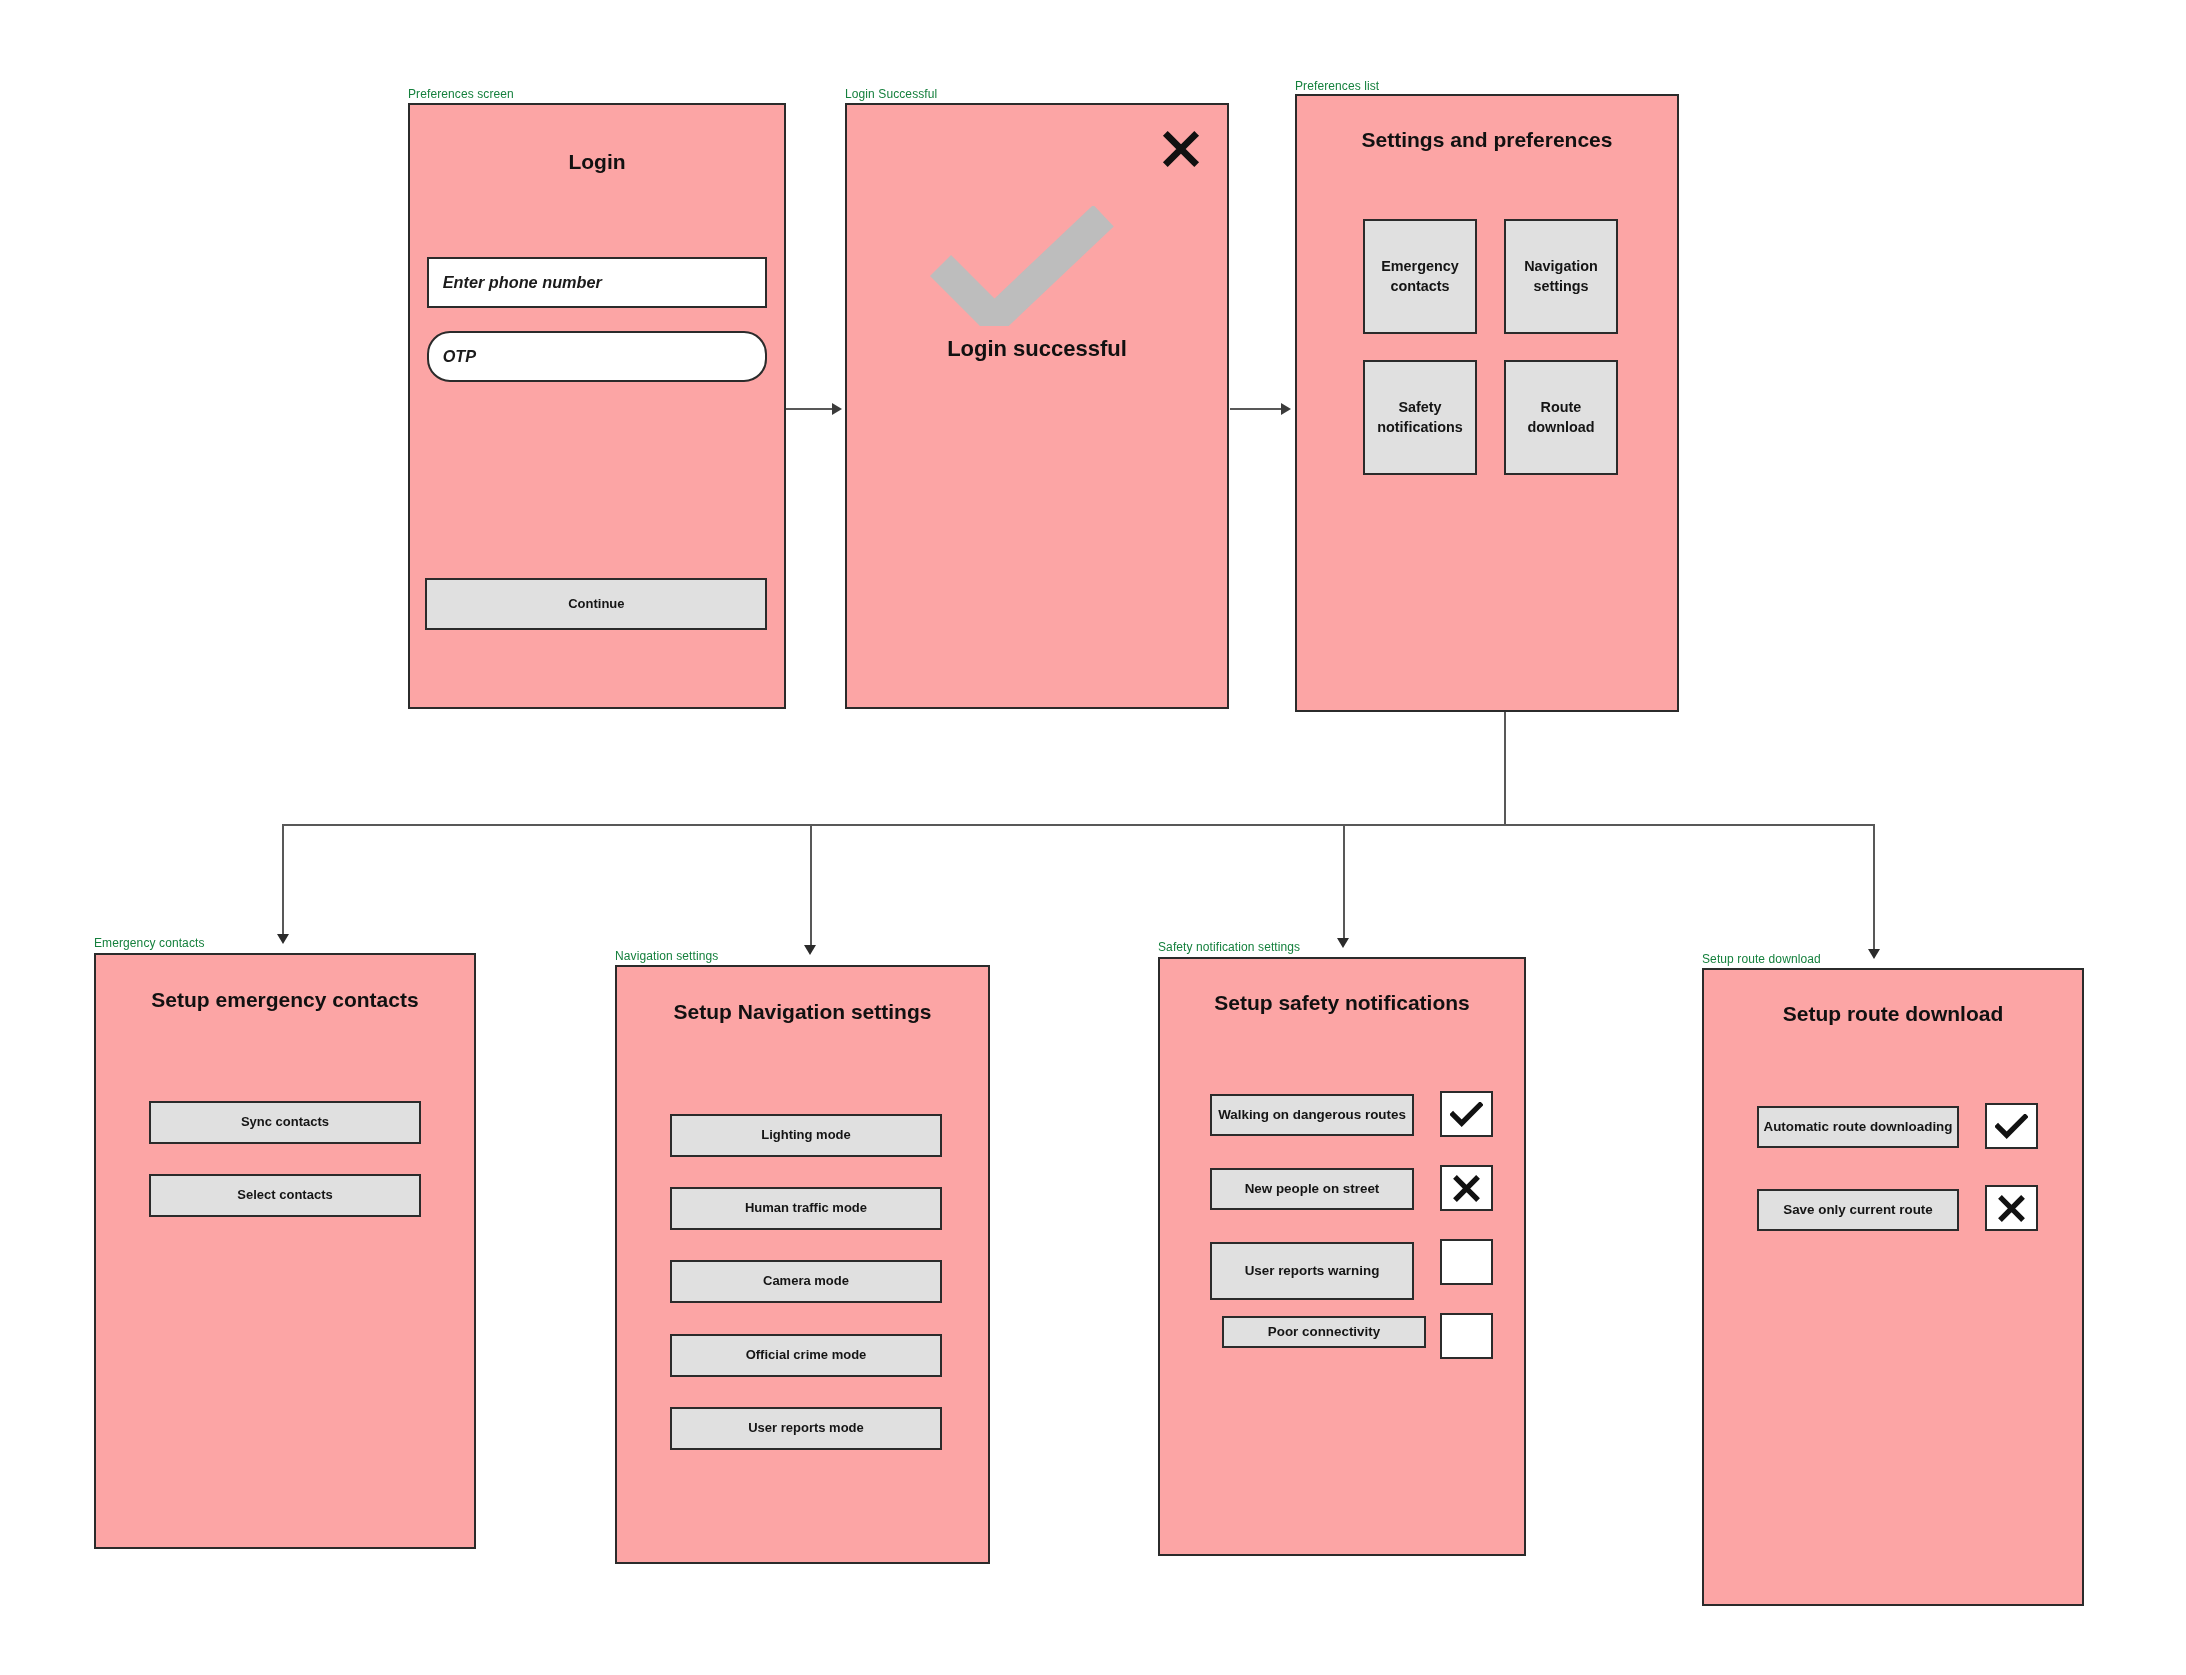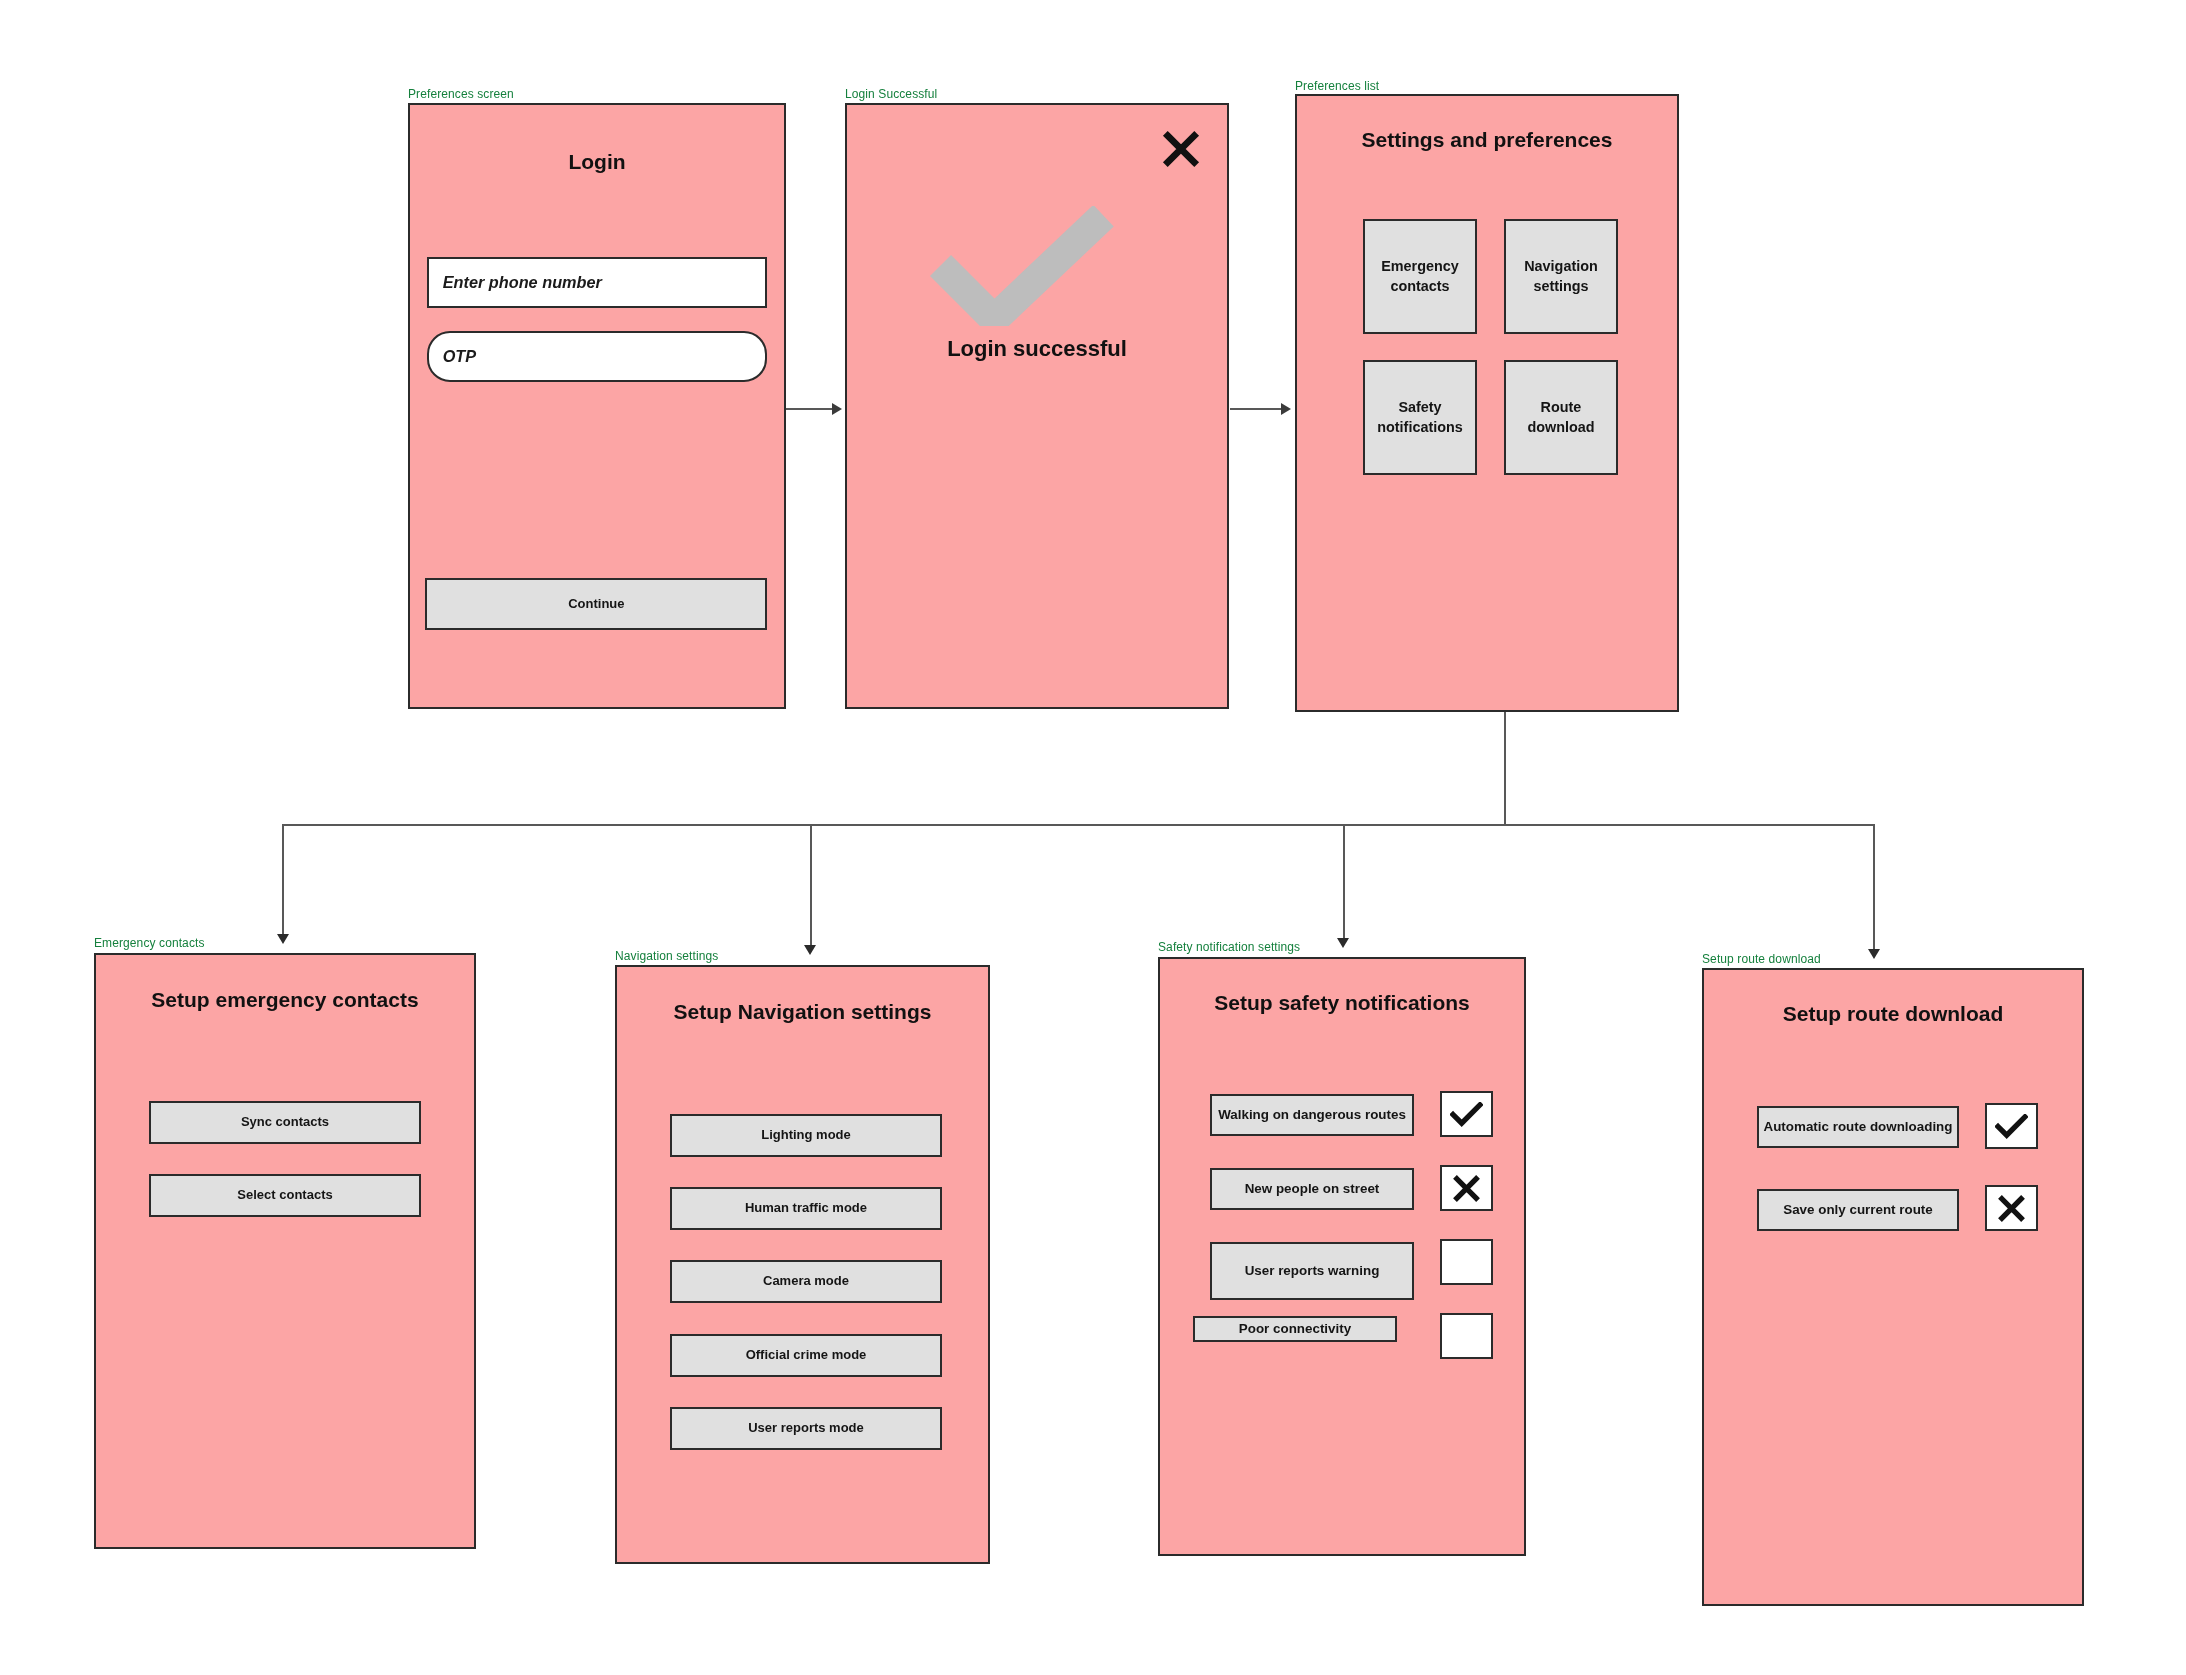--- a/index.html
+++ b/index.html
@@ -117,21 +117,21 @@
     <div class="btn" style="left:50px;top:209px;width:204px;height:42px;font-size:13.4px;">New people on street</div>
     <div class="cbox" style="left:280px;top:206px;width:53px;height:46px;">
       <svg width="27" height="27" viewBox="0 0 28 28">
         <path d="M4 4 L24 24 M24 4 L4 24" stroke="#111111" stroke-width="5.5" stroke-linecap="square"></path>
       </svg>
     </div>
 
     <div class="btn" style="left:50px;top:283px;width:204px;height:58px;font-size:13.4px;">User reports warning</div>
     <div class="cbox" style="left:280px;top:280px;width:53px;height:46px;"></div>
 
-    <div class="btn" style="left:33px;top:357px;width:204px;height:26px;font-size:13.4px;">Poor connectivity</div>
+    <div class="btn" style="left:62px;top:357px;width:204px;height:32px;font-size:13.4px;">Poor connectivity</div>
     <div class="cbox" style="left:280px;top:354px;width:53px;height:46px;"></div>
   </div>
 
   <div class="panel-label" style="left:1702px;top:940px;">Setup route download</div>
   <div class="panel" style="left:1702px;top:968px;width:382px;height:638px;">
     <div class="panel-title" style="top:32px;">Setup route download</div>
 
     <div class="btn" style="left:53px;top:136px;width:202px;height:42px;font-size:13.4px;">Automatic route downloading</div>
     <div class="cbox" style="left:281px;top:133px;width:53px;height:46px;">
       <svg width="33" height="25" viewBox="0 0 34 26">

